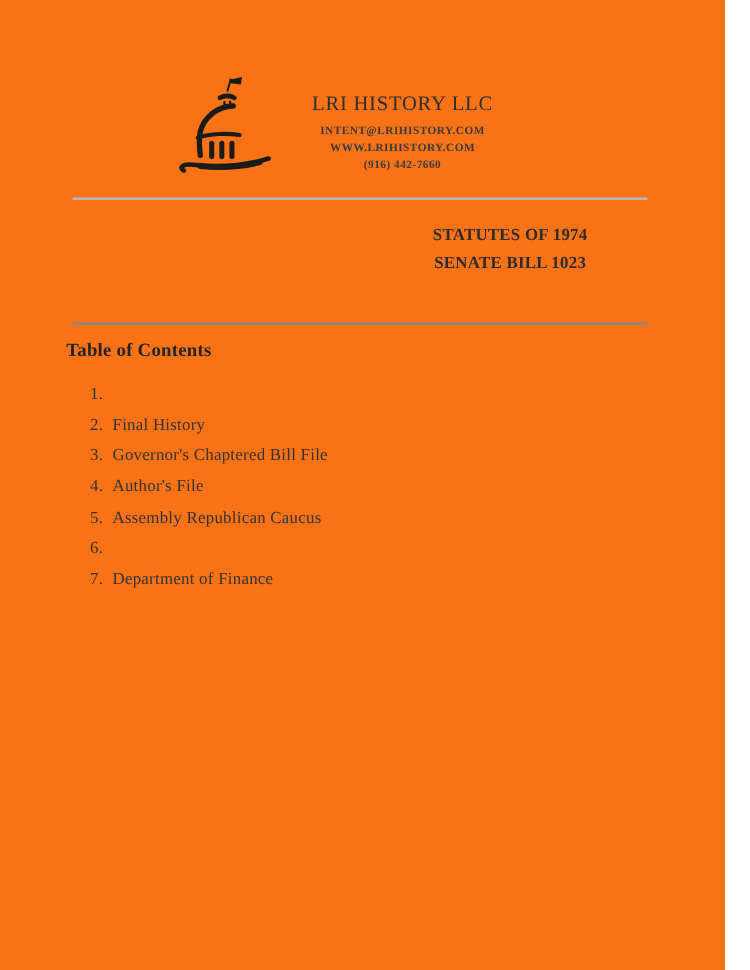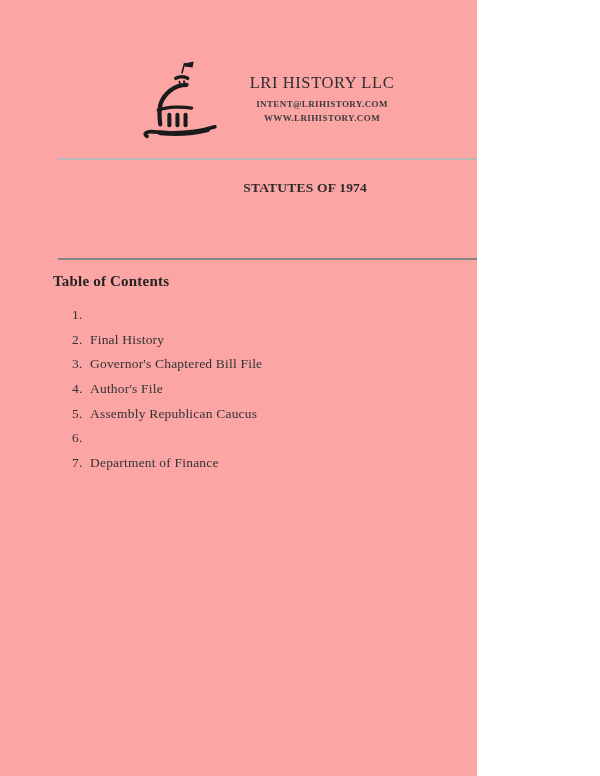--- a/index.html
+++ b/index.html
@@ -3,23 +3,23 @@
 <meta charset="utf-8">
 <style>
   * { margin: 0; padding: 0; box-sizing: border-box; }
   html, body { background: #ffffff; }
   body {
     font-family: "Liberation Serif", "DejaVu Serif", serif;
     color: #2b2b2b;
   }
   .page {
     position: relative;
-    width: 477px;
+    width: 580px;
     height: 776px;
-    background: #fca5a5;
+    background: #f97316;
     overflow: hidden;
   }
 
   
   .letterhead {
     position: absolute;
     top: 60px;
     left: 138px;
     display: flex;
     align-items: flex-start;
@@ -127,27 +127,29 @@
       <path d="M47,53.5 L47,64" stroke-width="4"></path>
 
       <path d="M9,75 C5,73 7.5,69.5 16,70.5 C40,73 60,70.5 76,65.5" stroke-width="3.6"></path>
       <path d="M22,71.5 C42,73.5 57,71.5 69,68.5" stroke-width="4.6"></path>
     </svg>
 
     <div class="letterhead-text">
       <div class="company-name">LRI HISTORY LLC</div>
       <div class="contact-line first">INTENT@LRIHISTORY.COM</div>
       <div class="contact-line">WWW.LRIHISTORY.COM</div>
+      <div class="contact-line">(916) 442-7660</div>
     </div>
   </div>
 
   <div class="rule rule-top"></div>
 
   <div class="ref-block">
     <div class="ref-line">STATUTES OF 1974</div>
+    <div class="ref-line">SENATE BILL 1023</div>
   </div>
 
   <div class="rule rule-bottom"></div>
 
   <div class="toc-heading">Table of Contents</div>
 
   <ol class="toc-list">
     <li class="toc-item">
       <span class="toc-num">1.</span>
     </li>

